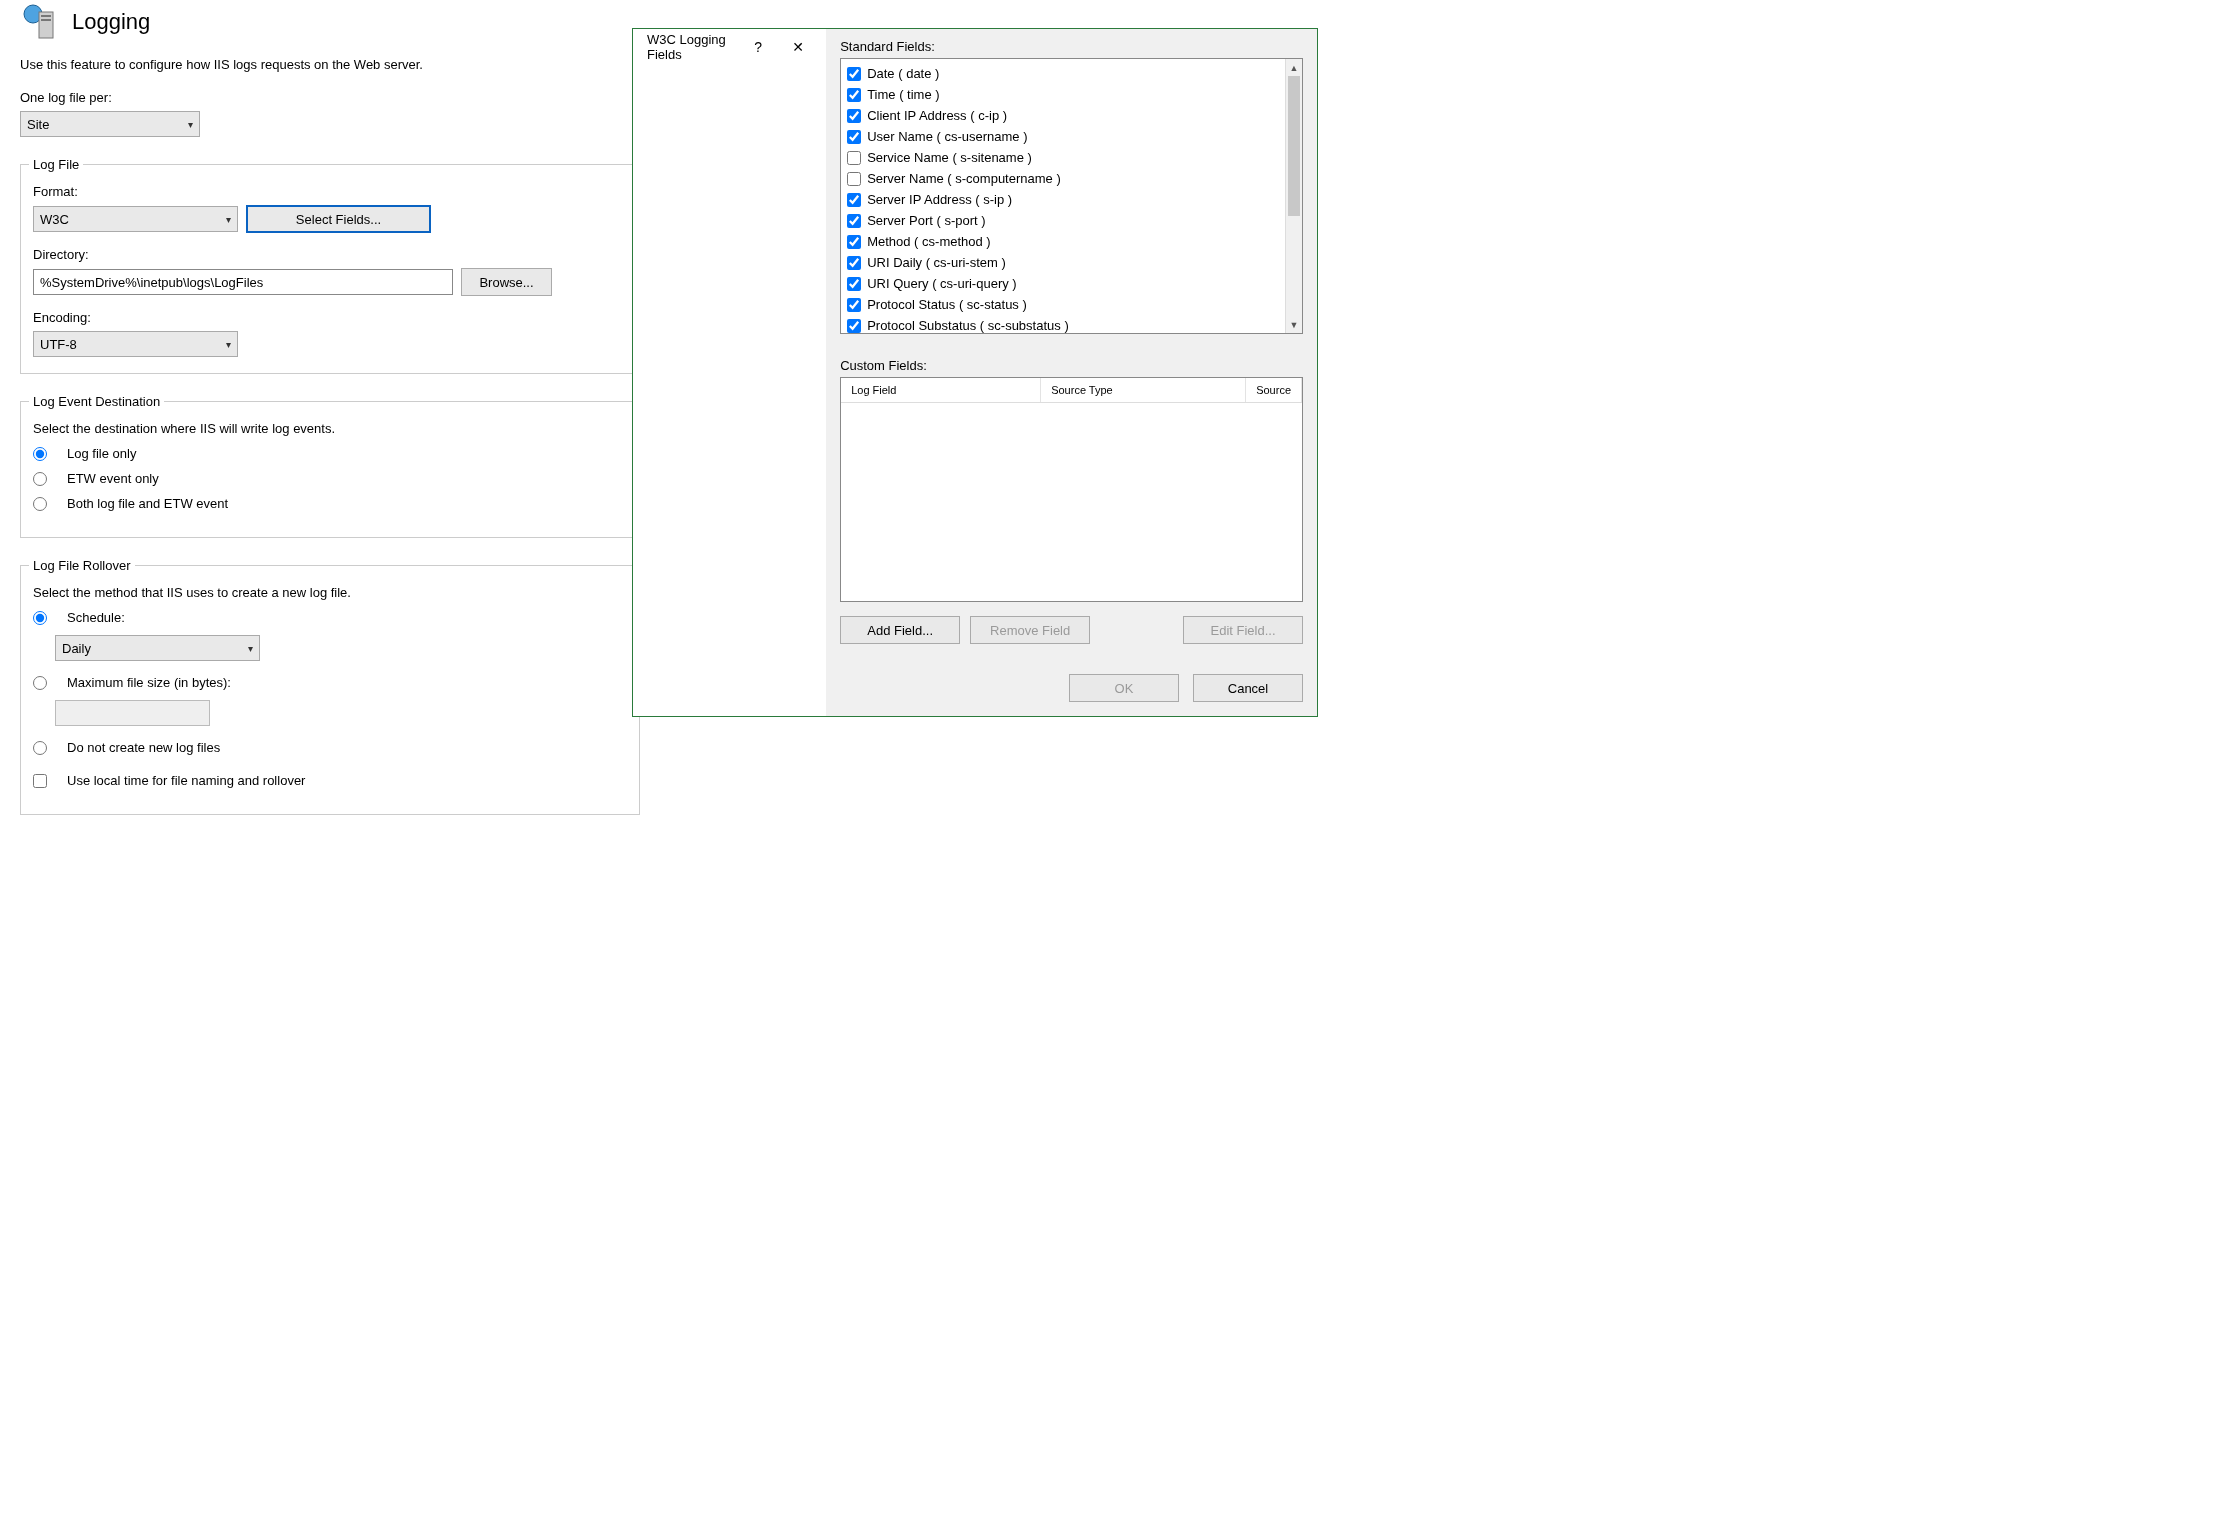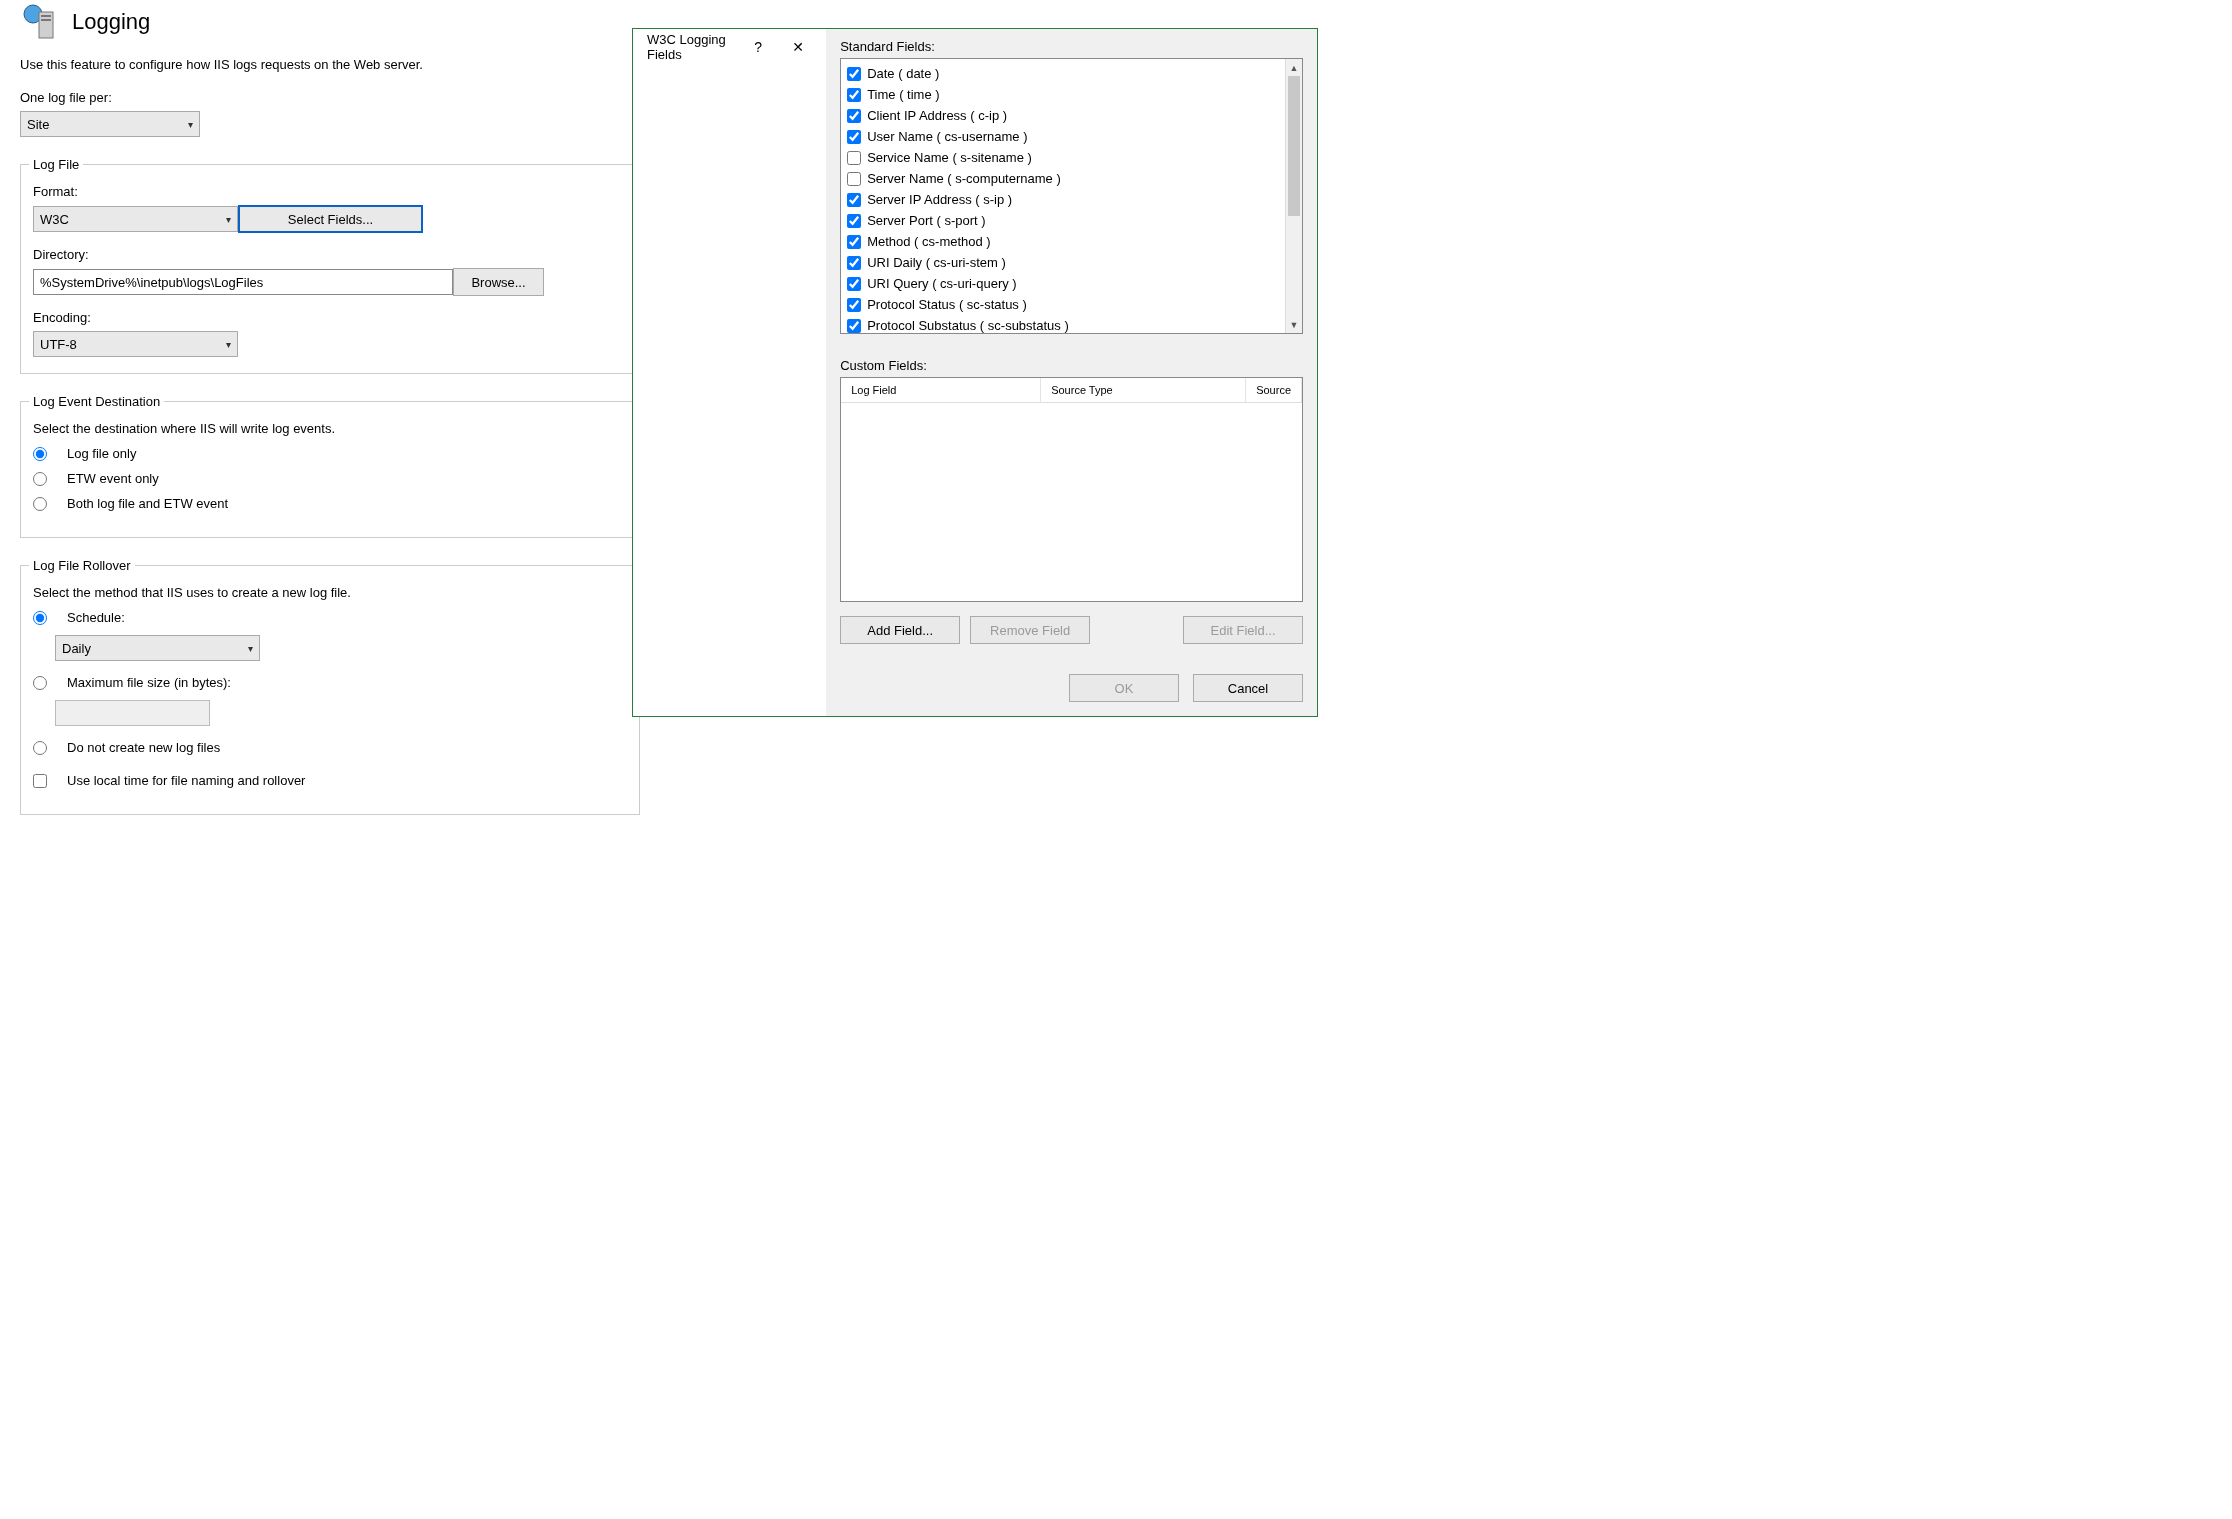--- a/index.html
+++ b/index.html
@@ -37,21 +37,21 @@
     border: 1px solid #ccc;
     margin: 20px 0 0 0;
     padding: 12px 12px 16px 12px;
     position: relative;
   }
   fieldset legend {
     font-size: 13px;
     padding: 0 4px;
     margin-left: -4px;
   }
-  .row { display: flex; align-items: center; }
+  .row { display: flex; align-items: center; gap: 8px; }
   .btn {
     border: 1px solid #aaa;
     background: #e9e9e9;
     height: 28px;
     padding: 0 18px;
     display: inline-flex;
     align-items: center;
     justify-content: center;
     cursor: default;
     font-size: 13px;

